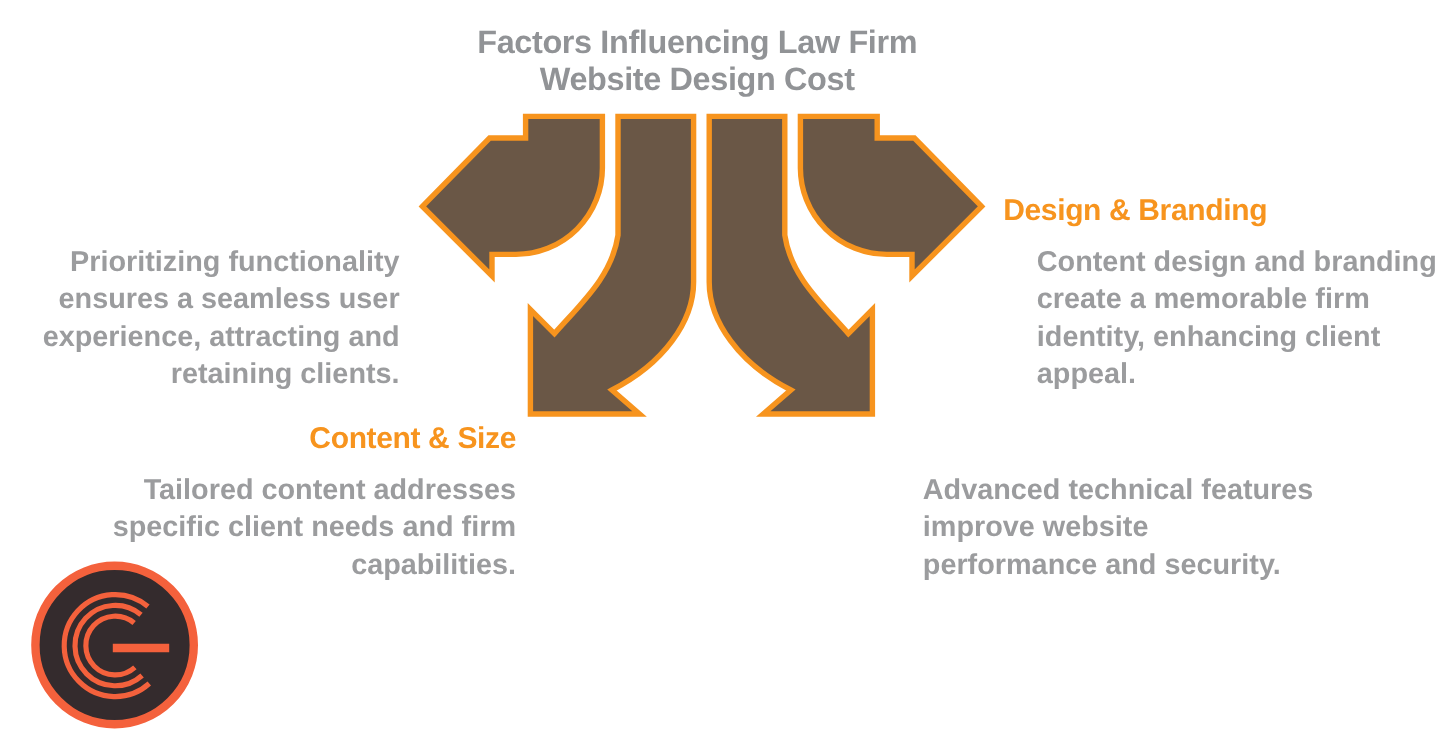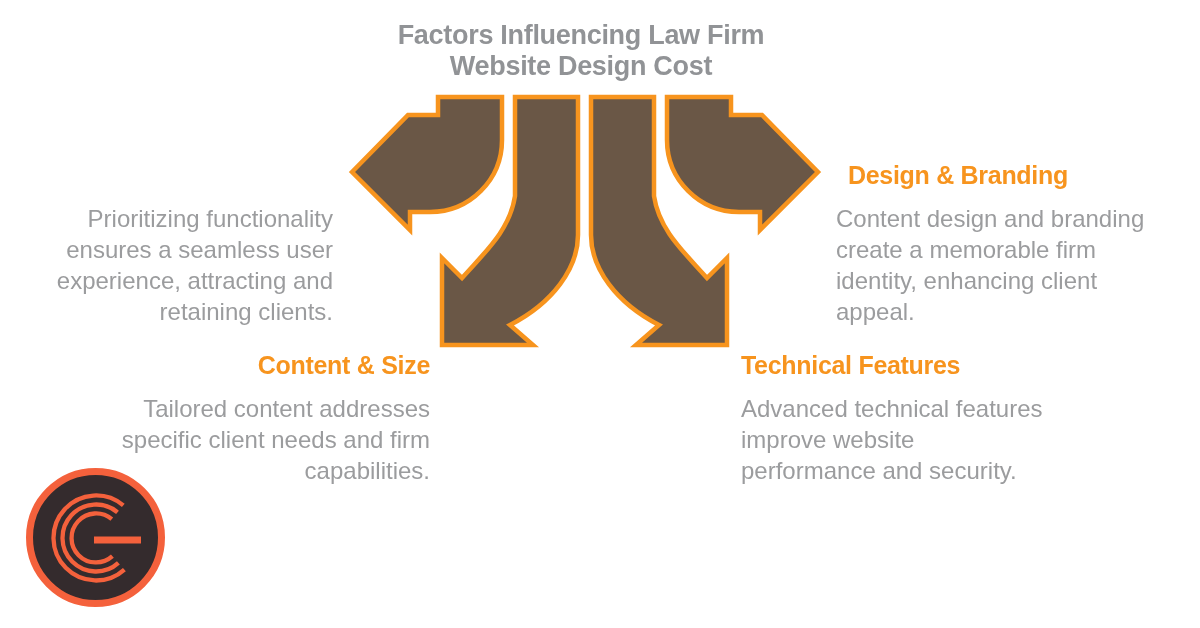--- a/index.html
+++ b/index.html
@@ -33,32 +33,33 @@
   }
   .factor-heading{
     position:absolute;
     font-size:25px;font-weight:700;line-height:1.2;
     letter-spacing:-0.3px;
     color:var(--heading-orange);
     white-space:pre;
   }
   .factor-body{
     position:absolute;
-    font-size:24px;font-weight:400;line-height:31px;
+    font-size:24px;font-weight:700;line-height:31px;
     color:var(--body-gray);
     white-space:pre;
+    margin-left:28px;
   }
   .align-right{text-align:right;}
   .align-left{text-align:left;}
 
   
   .h-functionality{top:160px;right:867px;}
   .b-functionality{top:203px;right:867px;}
   
-  .h-design{top:160px;left:836px;margin-left:12px;}
+  .h-design{top:160px;left:836px;}
   .b-design{top:203px;left:836px;}
   
   .h-content{top:350px;right:770px;text-align:center;}
   .b-content{top:393px;right:770px;}
   
   .h-technical{top:350px;left:741px;}
   .b-technical{top:393px;left:741px;}
 
   .arrows-svg{position:absolute;left:0;top:0;}
   .arrows-svg path{
@@ -110,21 +111,20 @@
   <div class="factor-body align-left b-design">Content design and branding
 create a memorable firm
 identity, enhancing client
 appeal.</div>
 
   <div class="factor-heading align-right h-content">Content &amp; Size</div>
   <div class="factor-body align-right b-content">Tailored content addresses
 specific client needs and firm
 capabilities.</div>
 
-  <div class="factor-heading align-left h-technical">Technical Features</div>
   <div class="factor-body align-left b-technical">Advanced technical features
 improve website
 performance and security.</div>
 
   <div class="logo">
     <svg width="100" height="100" viewBox="-50 -50 100 100" aria-hidden="true">
       <path stroke-width="4.3" d="M 27.3 -32.6 A 42.5 42.5 0 1 0 28.4 31.6"></path>
       <path stroke-width="4.3" d="M 21.5 -25.7 A 33.5 33.5 0 1 0 22.4 24.9"></path>
       <path stroke-width="4.3" d="M 15.8 -18.8 A 24.5 24.5 0 1 0 16.4 18.2"></path>
       <path stroke-width="7" d="M -2 2 L 45 2"></path>

